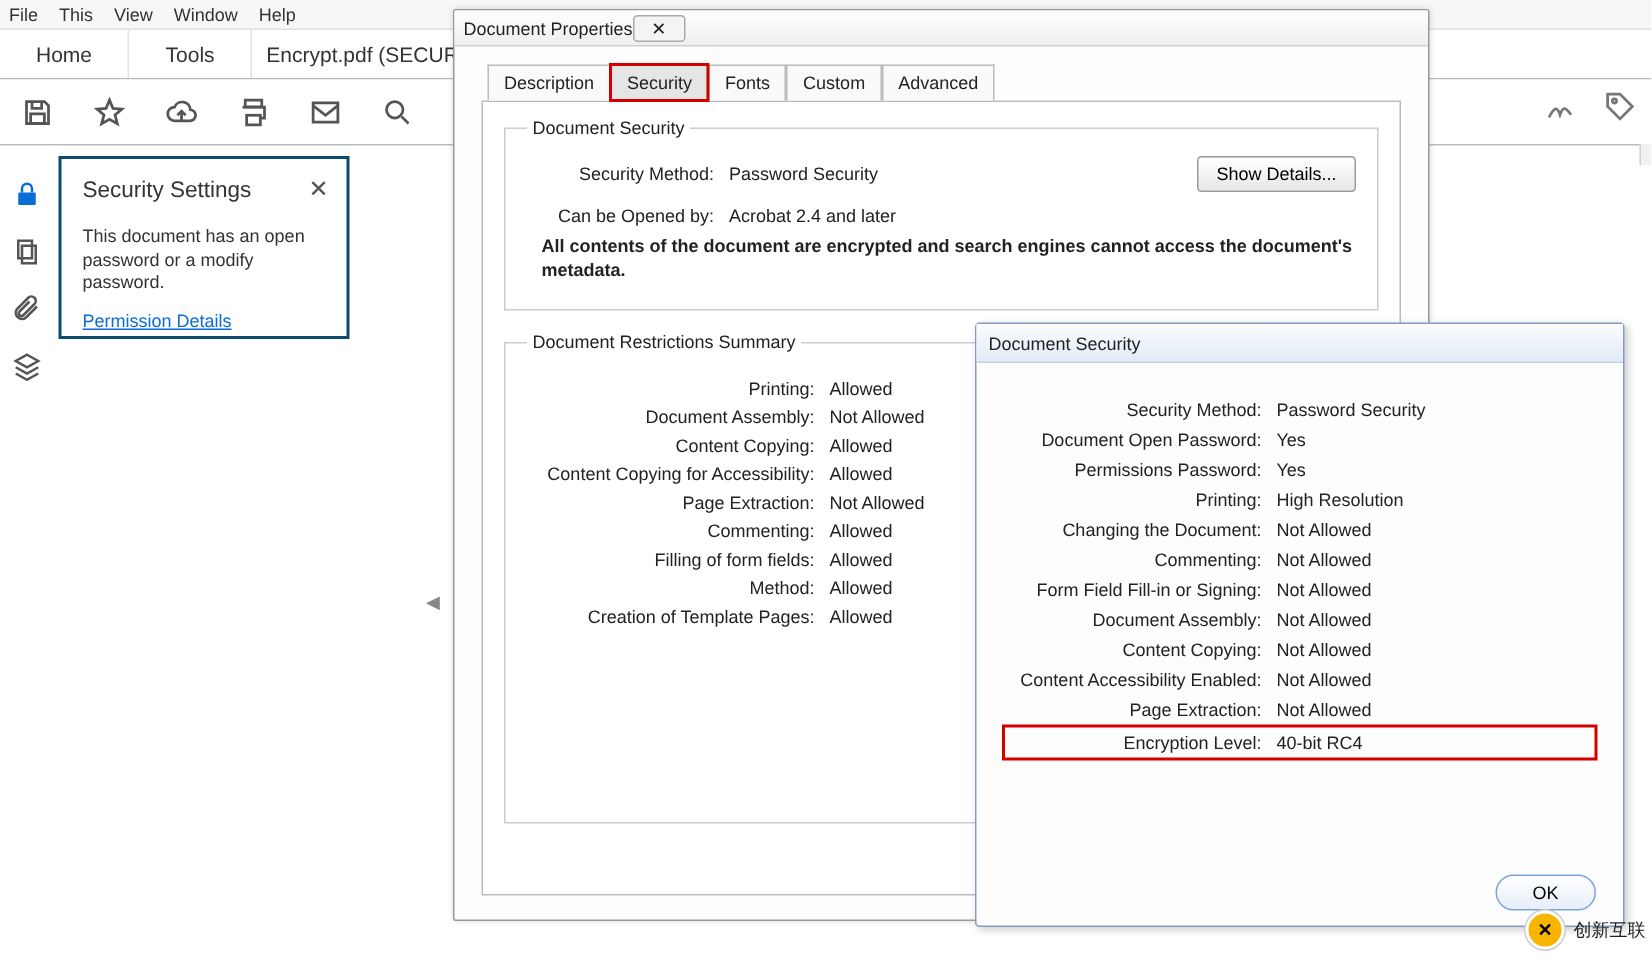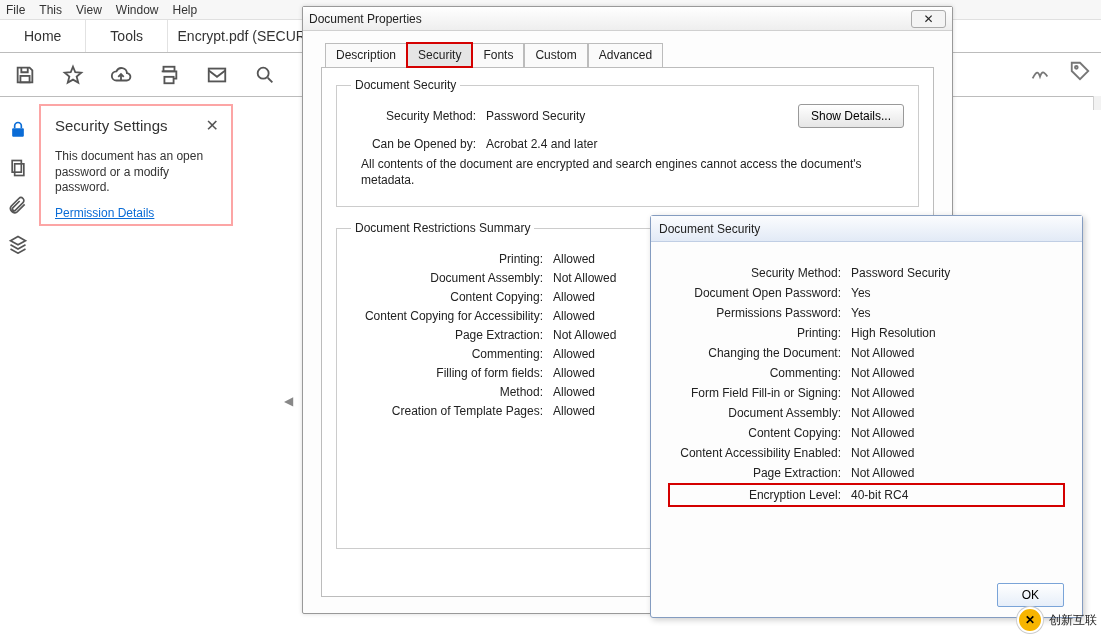--- a/index.html
+++ b/index.html
@@ -17,59 +17,59 @@
 
 .toolbar { height: 44px; display: flex; align-items: center; gap: 26px; padding-left: 14px; border-bottom: 1px solid #bcbcbc; background: #fff; }
 .toolbar .ticon { width: 22px; height: 22px; color: #555; }
 
 
 .leftrail { position: absolute; top: 98px; left: 0; width: 36px; display: flex; flex-direction: column; align-items: center; gap: 18px; padding-top: 22px; }
 .leftrail svg { width: 20px; height: 20px; color: #555; }
 .leftrail .lock svg { color: #0a6cd6; }
 
 
-.sidepanel { position: absolute; top: 104px; left: 39px; width: 194px; height: 122px; background: #fff; border: 2px solid #fca5a5; padding: 10px 12px 10px 14px; }
+.sidepanel { position: absolute; top: 104px; left: 39px; width: 194px; height: 122px; background: #fff; border: 2px solid #0c4a6e; padding: 10px 12px 10px 14px; }
 .sidepanel .sp-head { display: flex; justify-content: space-between; align-items: center; margin-bottom: 14px; }
 .sidepanel .sp-head h3 { font-size: 15px; font-weight: 400; color: #333; }
 .sidepanel .sp-head .x { font-size: 16px; color: #555; }
 .sidepanel p { font-size: 12px; color: #333; line-height: 1.3; margin-bottom: 10px; }
 .sidepanel a { color: #0a6cd6; text-decoration: underline; font-size: 12px; }
 
 
 .collapse { position: absolute; left: 284px; top: 394px; width: 10px; height: 14px; color: #888; }
 
 
 .dlg-props { position: absolute; left: 302px; top: 6px; width: 651px; height: 608px; background: #fdfdfd; border: 1px solid #999; border-radius: 2px; box-shadow: 0 0 4px rgba(0,0,0,0.15); }
-.dlg-props .titlebar { height: 24px; display: flex; align-items: center; justify-content: space-between; padding: 0 6px; border-bottom: 1px solid #d0d0d0; background: linear-gradient(#fff,#eee); }
+.dlg-props .titlebar { height: 24px; display: flex; align-items: center; justify-content: flex-start; padding: 0 6px; border-bottom: 1px solid #d0d0d0; background: linear-gradient(#fff,#eee); }
 .dlg-props .titlebar span { font-size: 12px; color: #222; }
 .dlg-props .titlebar .closebtn { width: 35px; height: 18px; border: 1px solid #aaa; border-radius: 3px; display: flex; align-items: center; justify-content: center; background: #f4f4f4; }
 .dlg-props .tabs { display: flex; margin: 12px 0 0 22px; }
 .dlg-props .tabs .t { border: 1px solid #bcbcbc; border-bottom: none; background: #fafafa; padding: 4px 10px 5px; font-size: 12px; color: #222; position: relative; }
 .dlg-props .tabs .t.active { background: #e5e5e5; z-index: 2; }
 .dlg-props .tabs .t.redbox { outline: 2px solid #d40000; outline-offset: -1px; }
 .dlg-props .body { border: 1px solid #bcbcbc; margin: 0 18px 18px; padding: 10px 14px 20px; background: #fff; min-height: 530px; }
 fieldset.group { border: 1px solid #ccc; padding: 12px 14px 16px; margin-bottom: 14px; }
 fieldset.group legend { padding: 0 4px; font-size: 12px; color: #222; }
 .kv { display: flex; margin: 5px 0; align-items: center; }
 .kv .k { width: 202px; text-align: right; padding-right: 10px; color: #222; }
 .kv .v { color: #222; flex: 1; }
 .show-details { float: right; border: 1px solid #999; background: linear-gradient(#fff,#e6e6e6); padding: 4px 12px; border-radius: 3px; font-size: 12px; }
-.freetext { margin: 0 0 2px 10px; color: #222; line-height: 1.35; }
+.freetext { margin: 0 0 2px 10px; color: #222; line-height: 1.35; font-weight: bold; }
 .intro { margin: 2px 0 14px 10px; color: #222; }
 
 
 .dlg-sec { position: absolute; left: 650px; top: 215px; width: 433px; height: 403px; background: #fdfdfd; border: 1px solid #849cc0; border-radius: 3px; box-shadow: 2px 2px 6px rgba(0,0,0,0.2); }
 .dlg-sec .titlebar { height: 26px; background: linear-gradient(#fbfcfe,#e2eaf6); border-bottom: 1px solid #c0cee4; display: flex; align-items: center; padding-left: 8px; }
 .dlg-sec .titlebar span { font-size: 12px; color: #222; }
 .dlg-sec .content { padding: 18px 20px 10px 20px; }
 .dlg-sec .kv .k { width: 180px; }
 .dlg-sec .kv { margin: 6px 0; }
 .dlg-sec .kv.red { outline: 2px solid #d40000; outline-offset: 1px; padding: 2px 0; }
 .dlg-sec .okrow { position: absolute; bottom: 10px; right: 18px; }
-.dlg-sec button.ok { border: 1px solid #7aa4d8; background: linear-gradient(#fff,#e6eef9); padding: 4px 24px; border-radius: 2px; }
+.dlg-sec button.ok { border: 1px solid #7aa4d8; background: linear-gradient(#fff,#e6eef9); padding: 4px 24px; border-radius: 12px; }
 
 
 .watermark { position: absolute; right: 4px; bottom: 6px; display: flex; align-items: center; gap: 6px; color: #222; font-size: 14px; font-weight: 500; }
 .watermark .crown { width: 26px; height: 26px; background: #f7b500; border-radius: 50%; display: flex; align-items: center; justify-content: center; color: #000; font-weight: bold; border: 2px solid #fff; box-shadow: 0 0 0 1px #ccc; }
 
 
 .righticons { position: absolute; right: 10px; top: 60px; display: flex; gap: 18px; color: #777; }
 .righticons svg { width: 22px; height: 22px; }
 
 .rightcap { position: absolute; right: 0; top: 96px; width: 8px; height: 14px; background: #f2f2f2; border-left: 1px solid #d0d0d0; }

